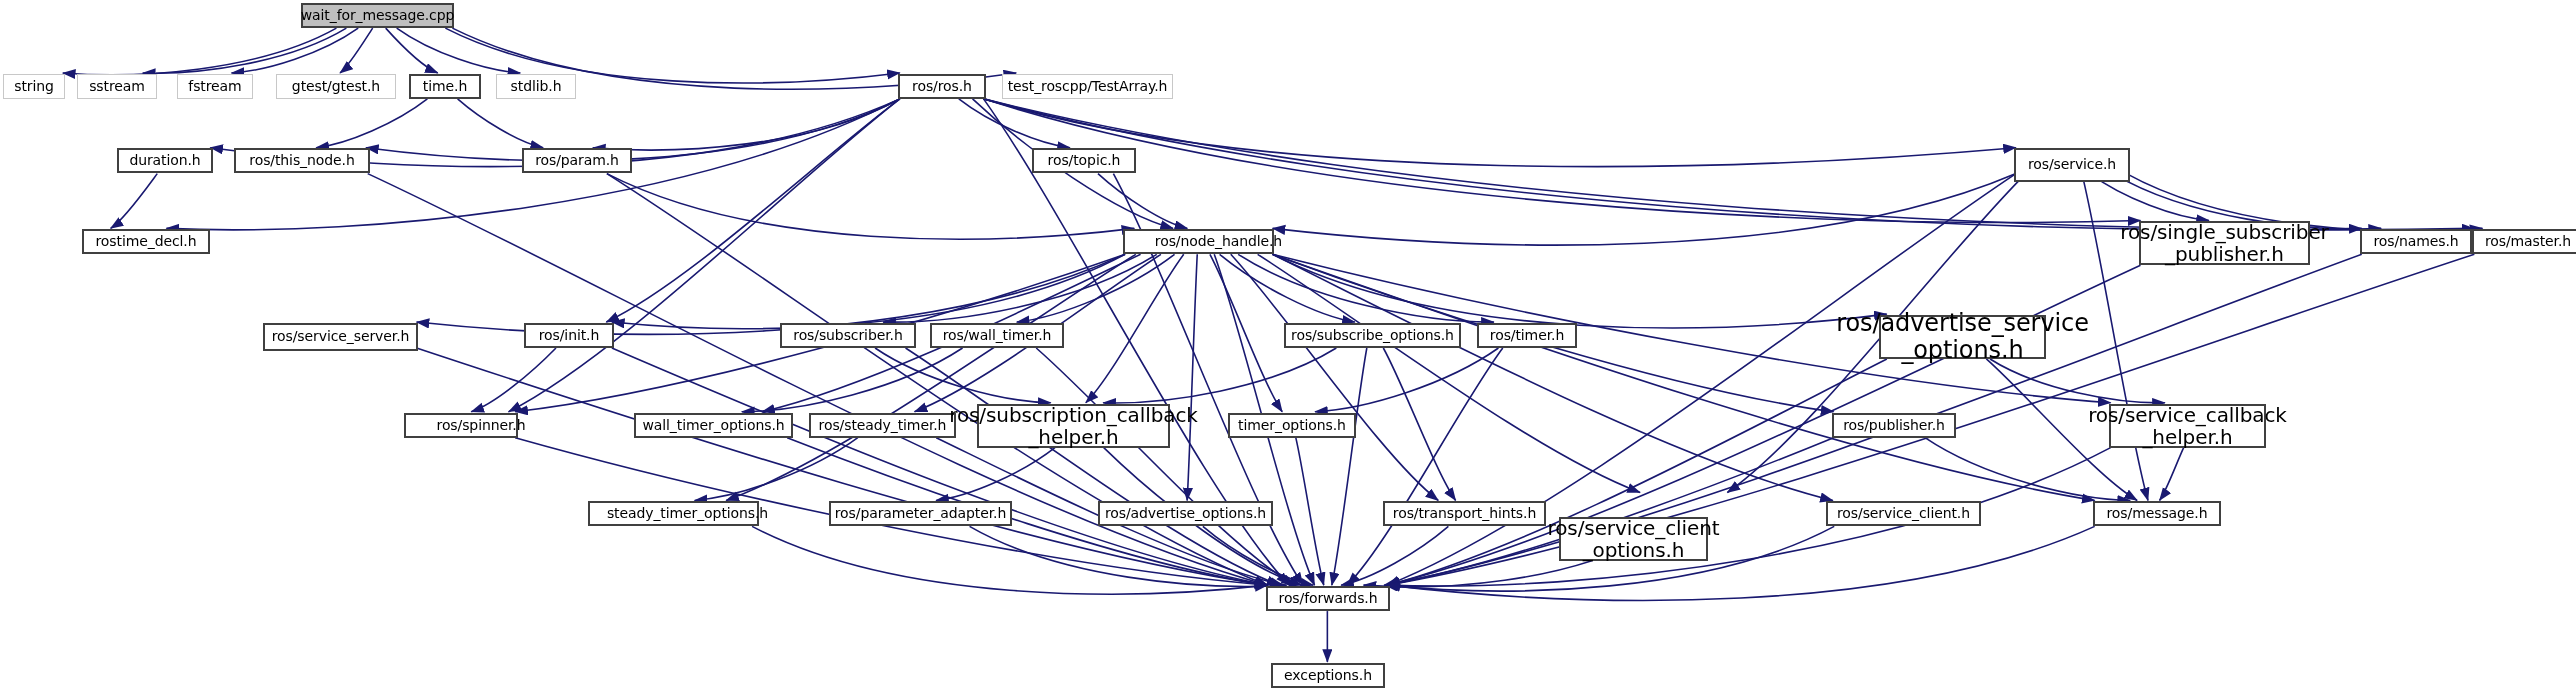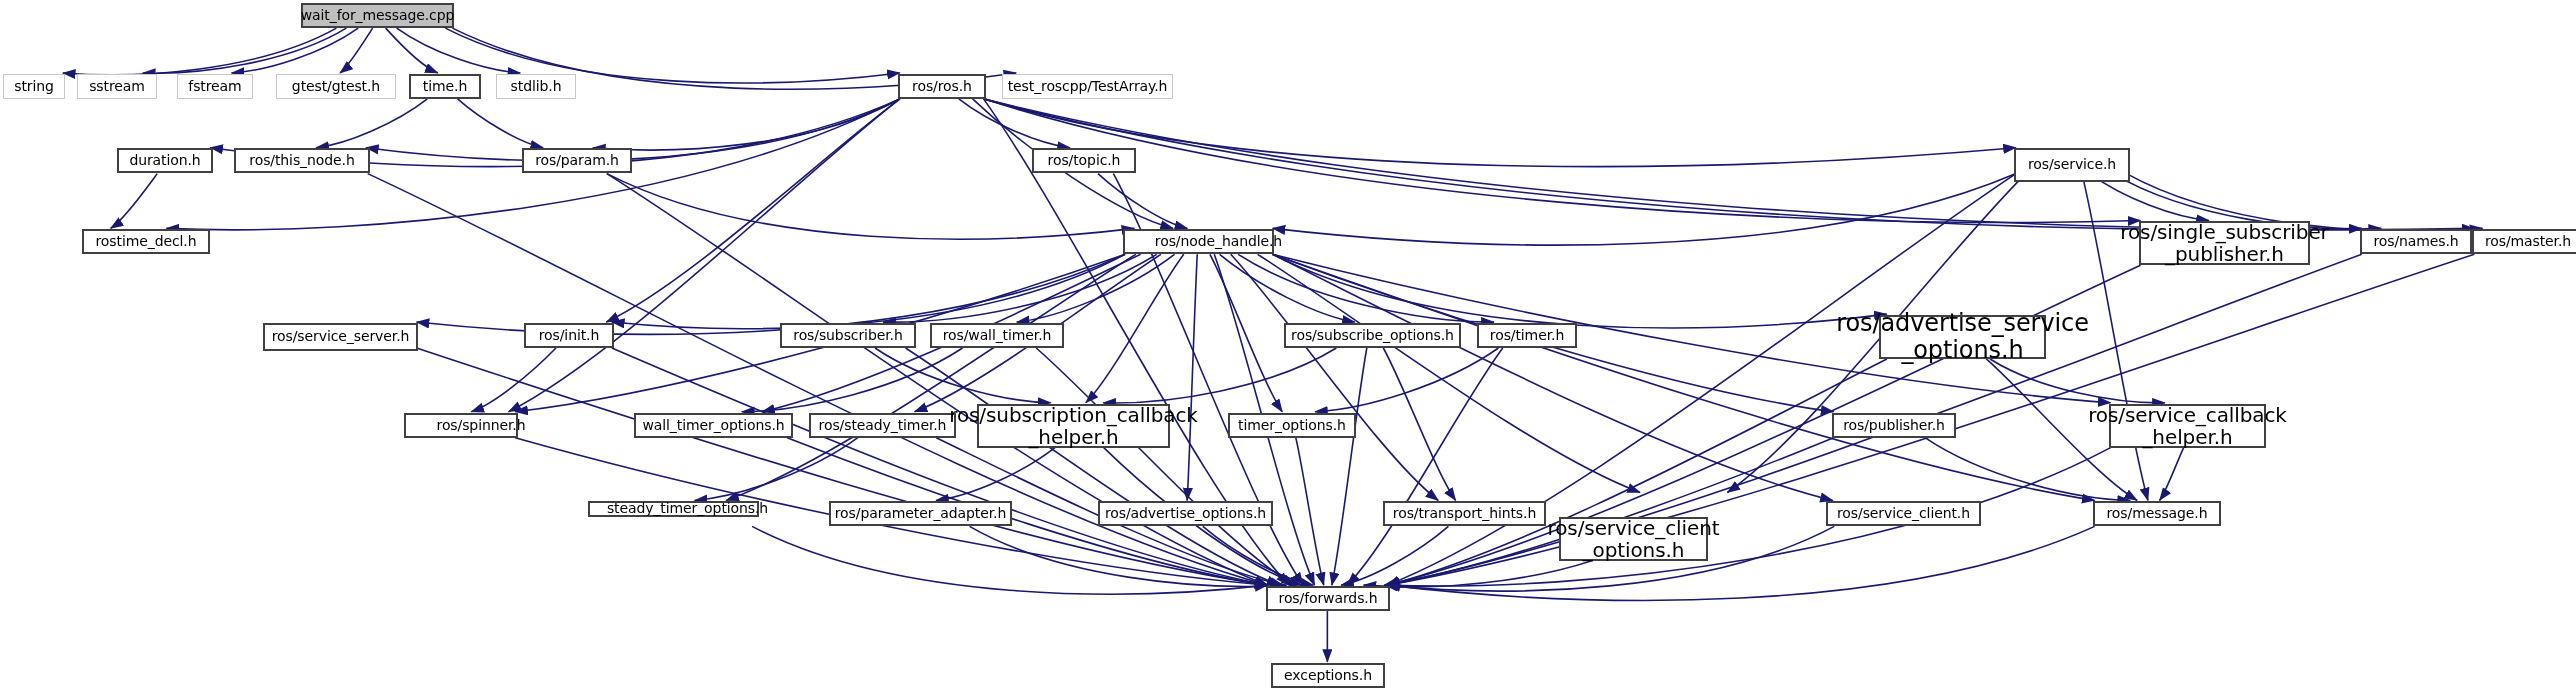--- a/index.html
+++ b/index.html
@@ -175,21 +175,21 @@
 _options.h</div>
       <div class="node strong" style="left: 404px; top: 413px; width: 114px; height: 25px; padding-left: 44px;">ros/spinner.h</div>
       <div class="node strong" style="left: 634px; top: 413px; width: 159px; height: 25px;">wall_timer_options.h</div>
       <div class="node strong" style="left: 809px; top: 413px; width: 147px; height: 25px;">ros/steady_timer.h</div>
       <div class="node strong" style="left: 977px; top: 404px; width: 193px; height: 44px; font-size: 20px;">ros/subscription_callback
 _helper.h</div>
       <div class="node strong" style="left: 1228px; top: 413px; width: 128px; height: 25px;">timer_options.h</div>
       <div class="node strong" style="left: 1832px; top: 413px; width: 124px; height: 25px;">ros/publisher.h</div>
       <div class="node strong" style="left: 2109px; top: 404px; width: 157px; height: 44px; font-size: 20px;">ros/service_callback
 _helper.h</div>
-      <div class="node strong" style="left: 588px; top: 501px; width: 171px; height: 16px; padding-left: 32px;">steady_timer_options.h</div>
+      <div class="node strong" style="left: 588px; top: 501px; width: 171px; height: 25px; padding-left: 32px;">steady_timer_options.h</div>
       <div class="node strong" style="left: 829px; top: 501px; width: 183px; height: 25px;">ros/parameter_adapter.h</div>
       <div class="node strong" style="left: 1098px; top: 501px; width: 175px; height: 25px;">ros/advertise_options.h</div>
       <div class="node strong" style="left: 1383px; top: 501px; width: 163px; height: 25px;">ros/transport_hints.h</div>
       <div class="node strong" style="left: 1559px; top: 493px; width: 149px; height: 44px; font-size: 20px; margin-top: 24px;">ros/service_client
 _options.h</div>
       <div class="node strong" style="left: 1826px; top: 501px; width: 155px; height: 25px;">ros/service_client.h</div>
       <div class="node strong" style="left: 2093px; top: 501px; width: 128px; height: 25px;">ros/message.h</div>
       <div class="node strong" style="left: 1266px; top: 586px; width: 124px; height: 25px;">ros/forwards.h</div>
       <div class="node strong" style="left: 1271px; top: 663px; width: 114px; height: 25px;">exceptions.h</div>
     </div>

